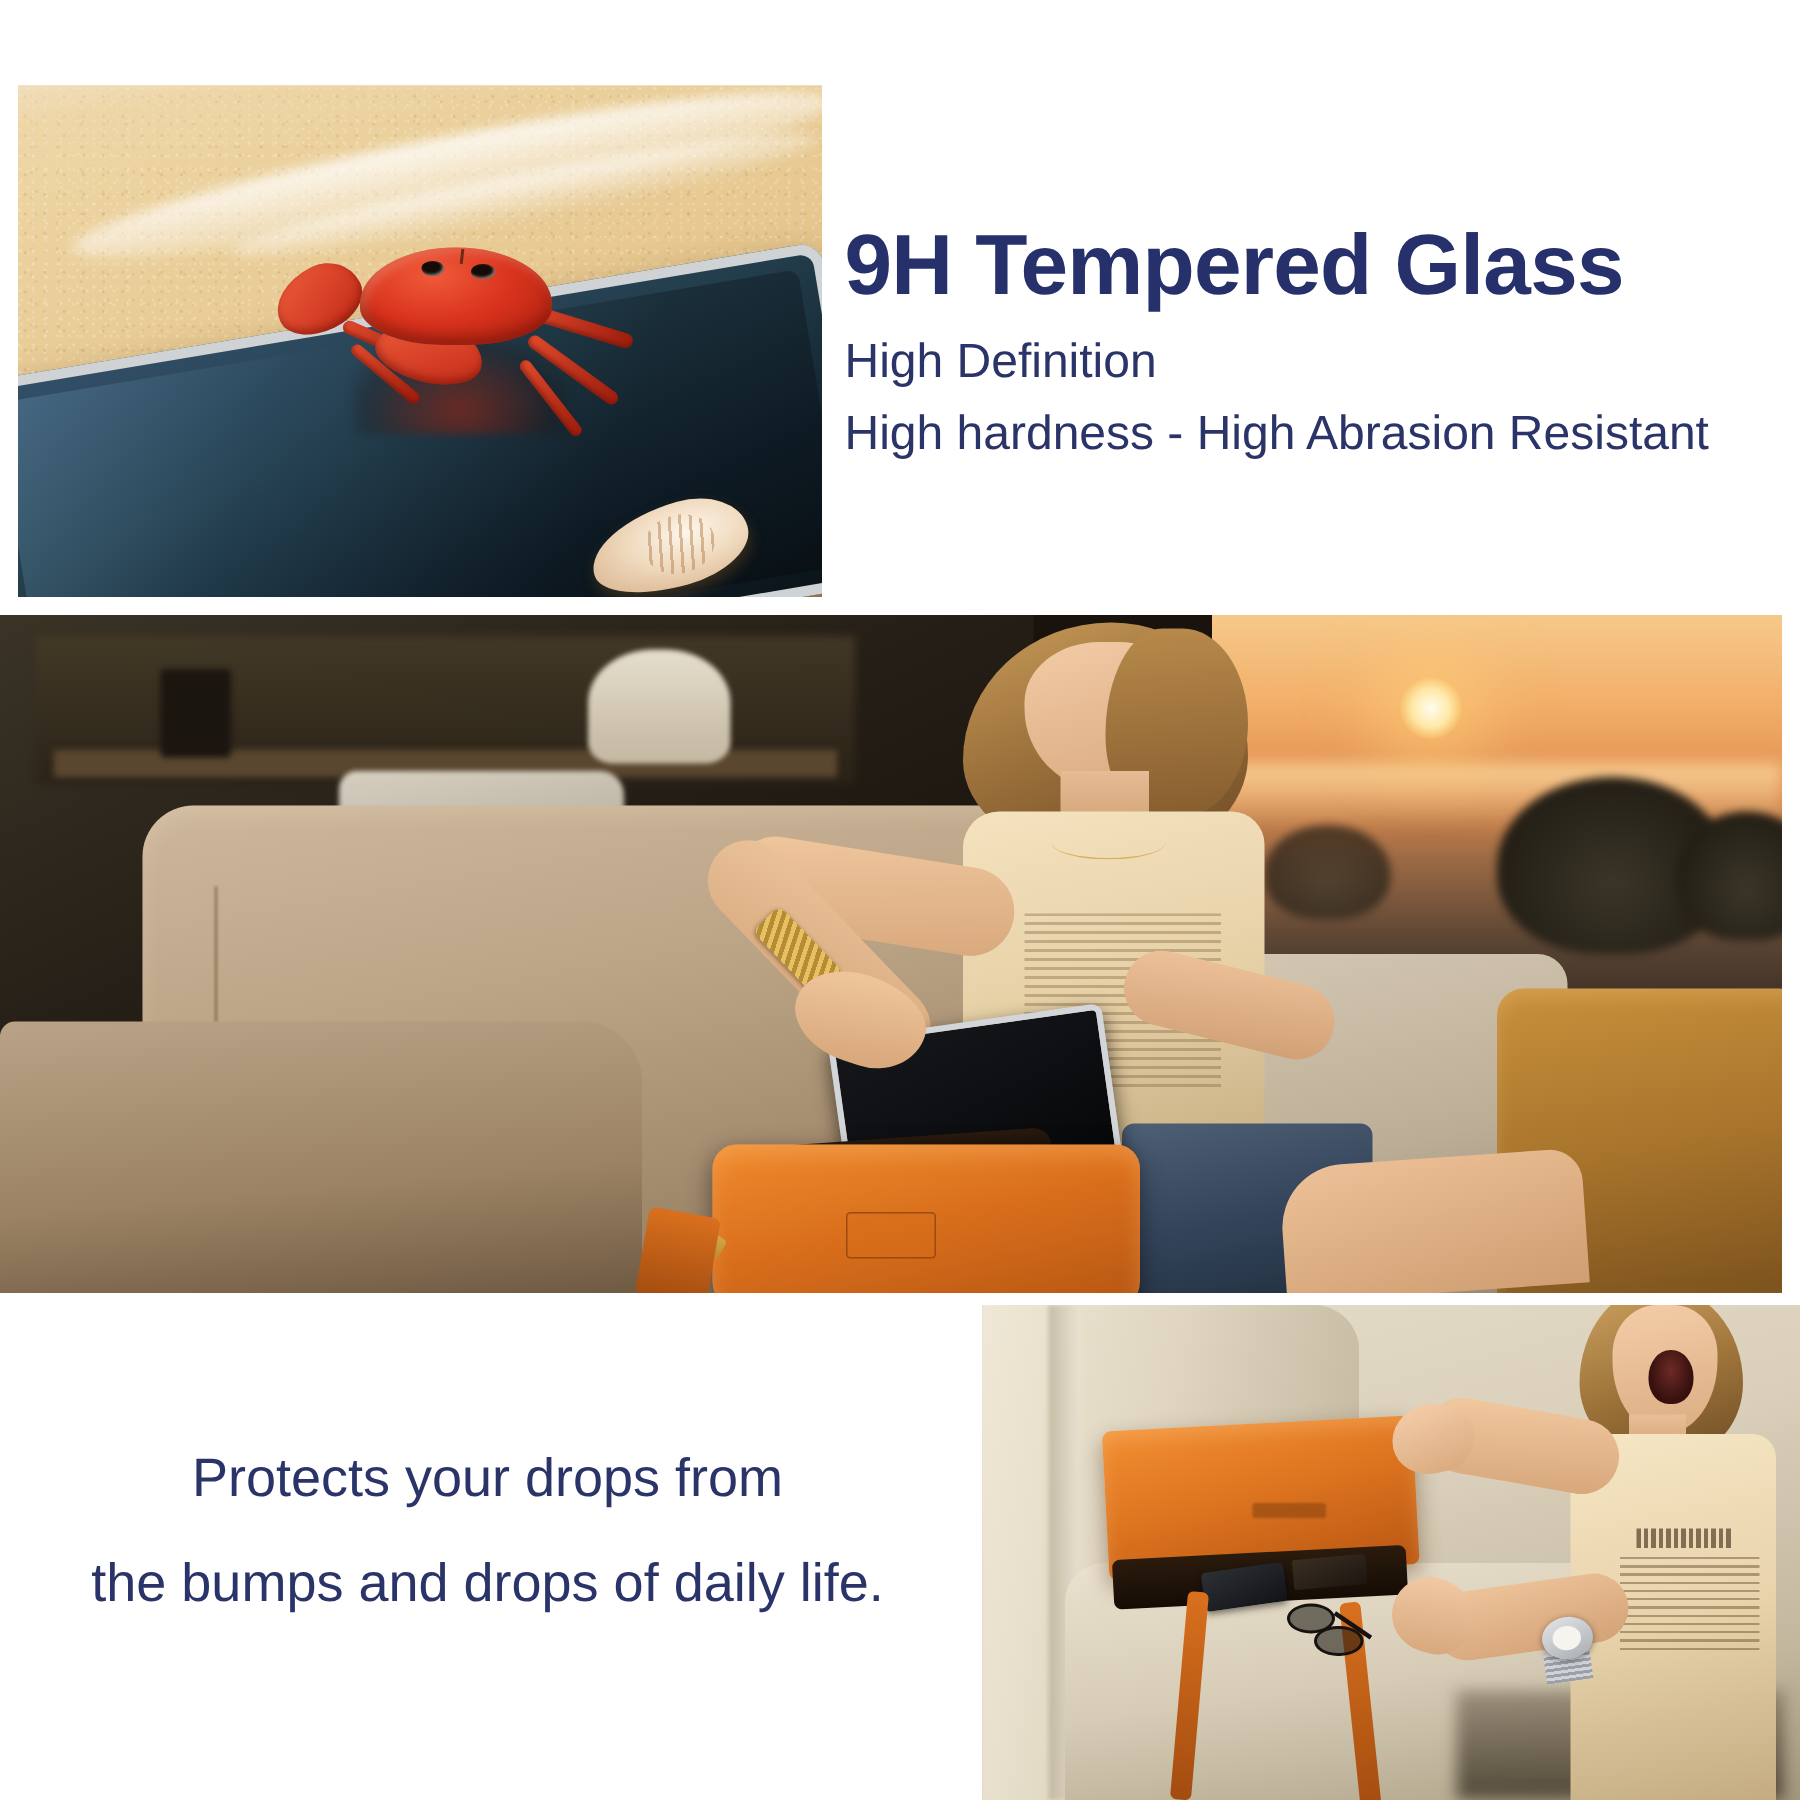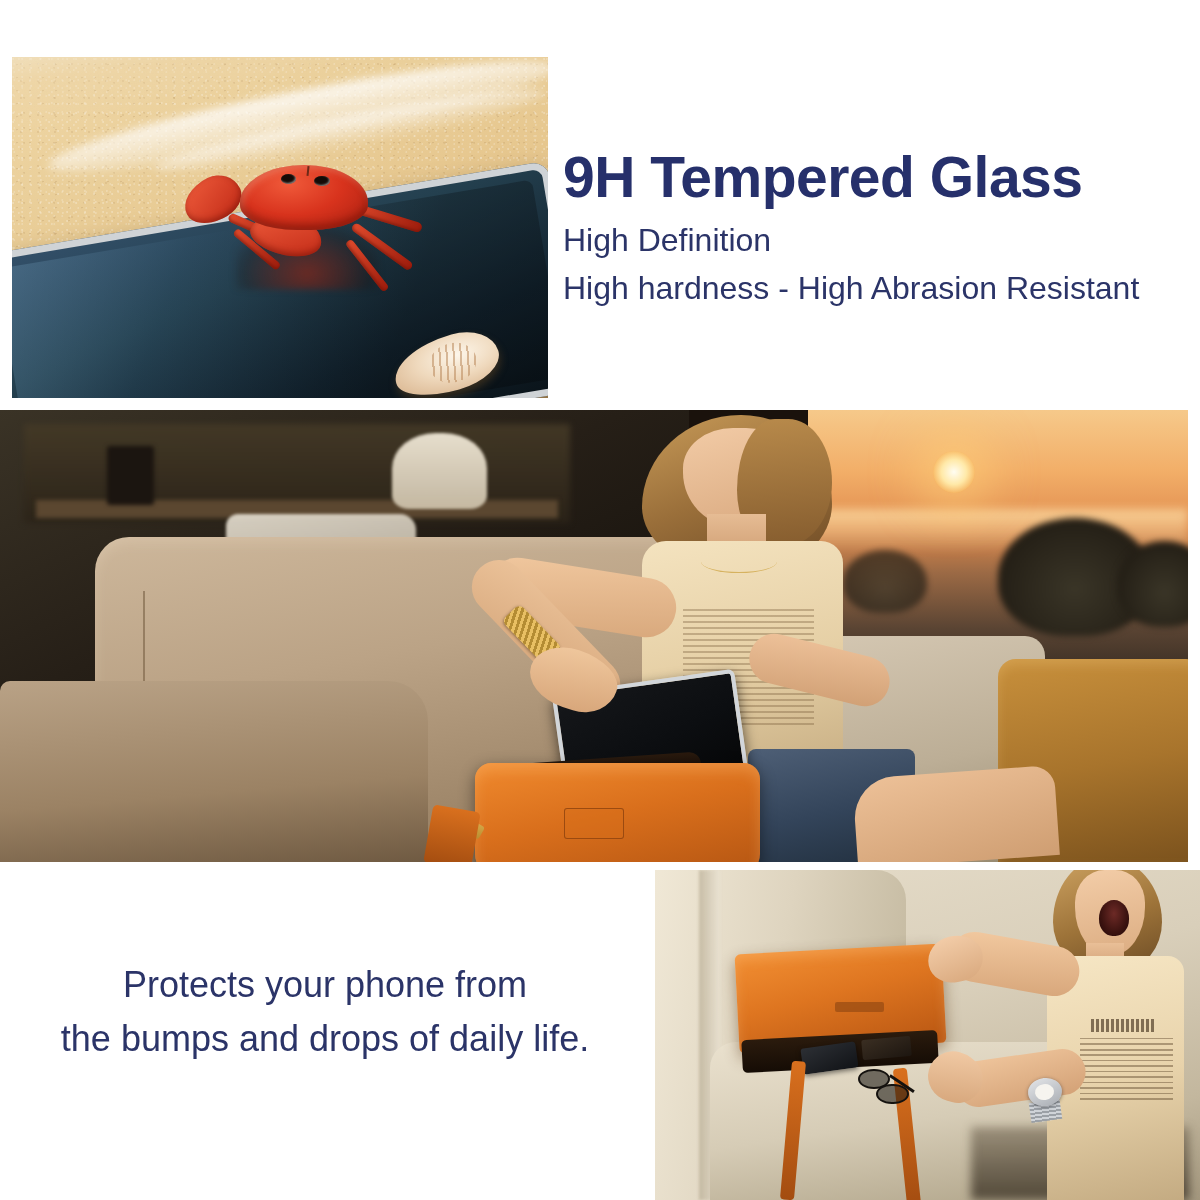--- a/index.html
+++ b/index.html
@@ -553,22 +553,22 @@
   <div class="tab2"></div>
   <div class="w-hand"></div>
   <div class="bag-open"></div>
   <div class="bag"></div>
   <div class="bag-tag"></div>
   <div class="bag-zip"></div>
   <div class="bag-strap"></div>
 </div>
 
 <div id="text-protect">
-  <div class="p-sub">Protects your phone from</div>
-  <div class="p-sub" style="margin-top:2px">the bumps and drops of daily life.</div>
+  <div class="p-sub">Protects your drops from</div>
+  <div class="p-sub" style="margin-top:18px">the bumps and drops of daily life.</div>
 </div>
 
 <div class="panel" id="panel-spill">
   <div class="couch-bg"></div>
   <div class="couch-back"></div>
   <div class="couch-arm-edge"></div>
   <div class="couch-seat"></div>
   <div class="couch-shadow"></div>
   <div class="s-hair"></div>
   <div class="s-face"></div>

